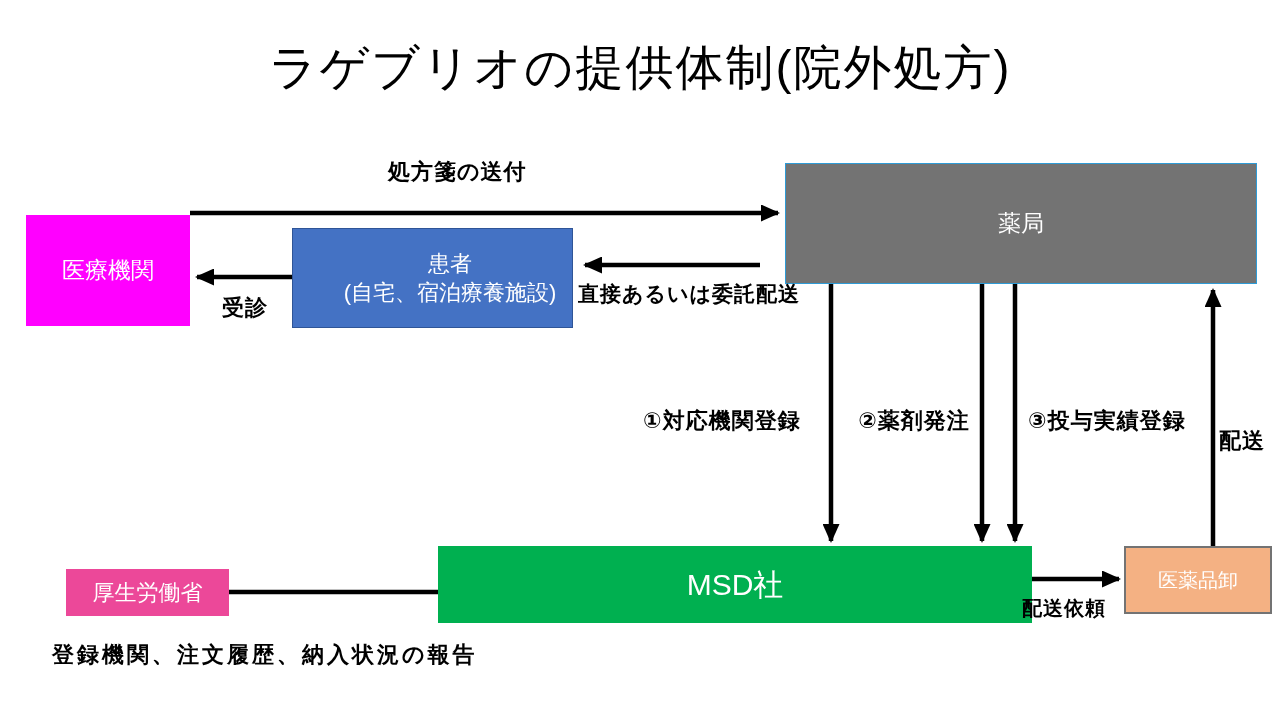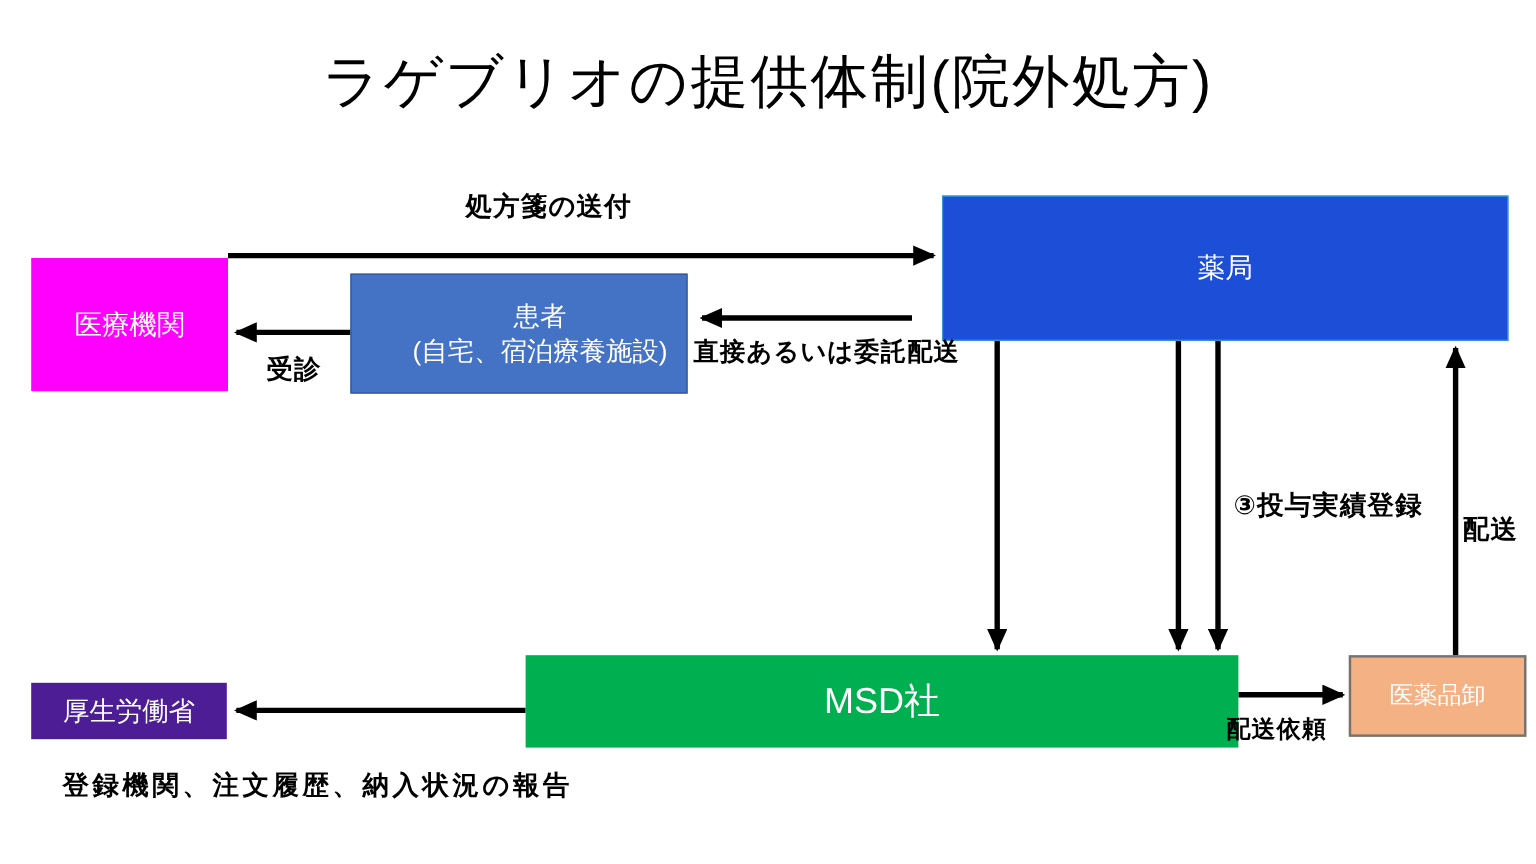--- a/index.html
+++ b/index.html
@@ -64,44 +64,46 @@
 
   <div id="node-medical" class="abs node" style="background-color: rgb(255, 0, 255);">
     <span>医療機関</span>
   </div>
 
   <div id="node-patient" class="abs node" style="background-color: rgb(68, 114, 196); padding-left: 35px;">
     <span>患者</span>
     <span>(自宅、宿泊療養施設)</span>
   </div>
 
-  <div id="node-pharmacy" class="abs node" style="background-color: #1d4ed8;">
+  <div id="node-pharmacy" class="abs node" style="background-color: #737373;">
     <span>薬局</span>
   </div>
 
   <div id="node-msd" class="abs node" style="background-color: rgb(0, 176, 80);">
     <span>MSD社</span>
   </div>
 
-  <div id="node-mhlw" class="abs node" style="background-color: #4c1d95;">
+  <div id="node-mhlw" class="abs node" style="background-color: #ec4899; margin-left: 40px;">
     <span>厚生労働省</span>
   </div>
 
   <div id="node-wholesaler" class="abs node" style="background-color: rgb(244, 177, 131);">
     <span>医薬品卸</span>
   </div>
 
   <div id="lbl-prescription" class="abs edge-label">処方箋の送付</div>
 
   <div id="lbl-consult" class="abs edge-label">受診</div>
 
   <div id="lbl-direct" class="abs edge-label">直接あるいは委託配送</div>
 
+  <div id="lbl-step1" class="abs edge-label">①対応機関登録</div>
 
   <div id="lbl-step2" class="abs edge-label">
+    <div>②薬剤発注</div>
   </div>
 
   <div id="lbl-step3" class="abs edge-label">③投与実績登録</div>
 
   <div id="lbl-delivery" class="abs edge-label">配送</div>
 
   <div id="lbl-delivery-req" class="abs edge-label">配送依頼</div>
 
   <div id="lbl-report" class="abs edge-label">登録機関、注文履歴、納入状況の報告</div>
 

